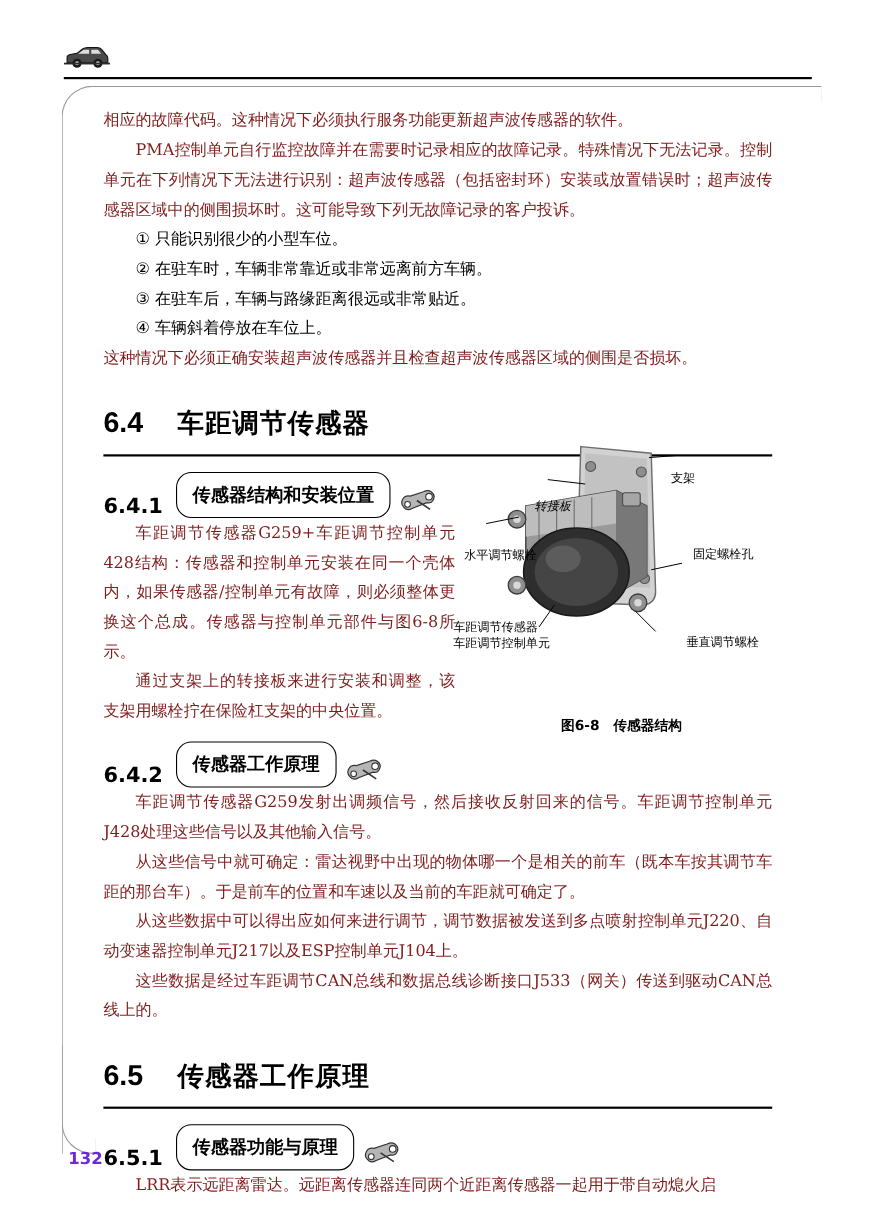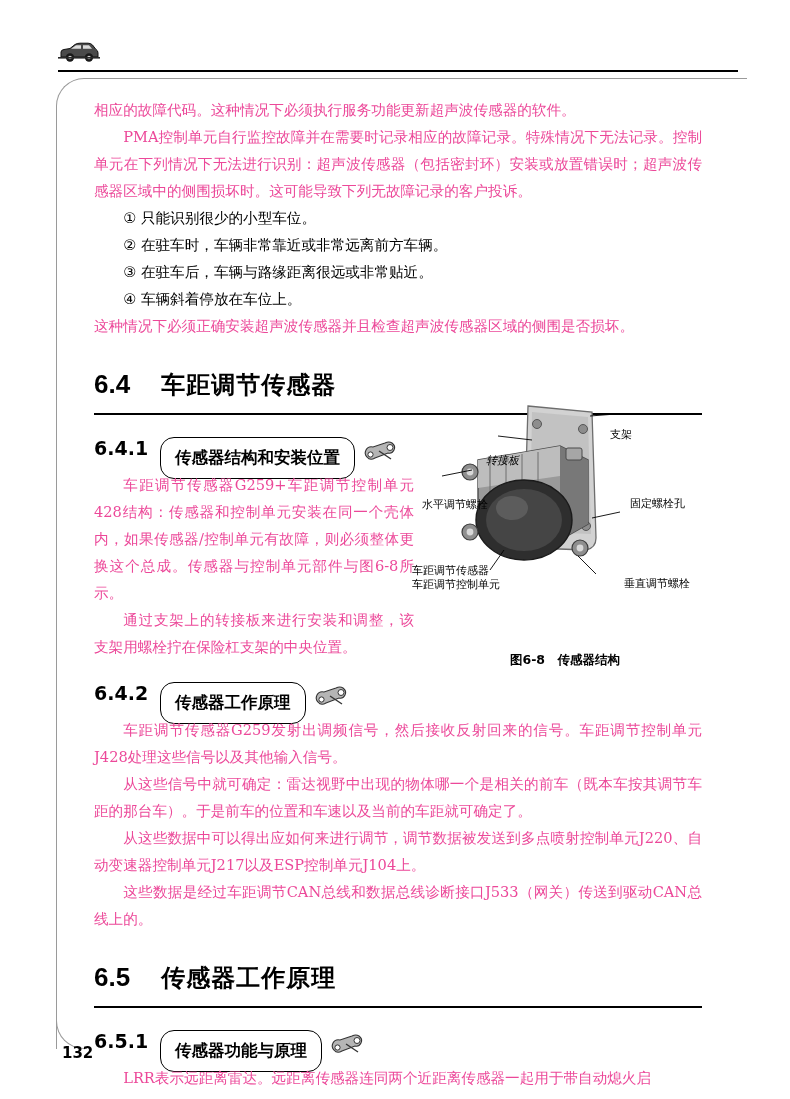--- a/index.html
+++ b/index.html
@@ -91,21 +91,21 @@
     left: 94px;
     top: 96px;
     width: 608px;
   }
   p.para {
     margin: 0 0 0 0;
     font-family: "DejaVu Serif", "Liberation Serif", serif;
     font-size: 14.6px;
     line-height: 27px;
     text-align: justify;
-    color: #ec4899;
+    color: #7f1d1d;
   }
   p.indent { text-indent: 2em; }
   .list-item {
     font-family: "DejaVu Serif", "Liberation Serif", serif;
     font-size: 14.6px;
     line-height: 27px;
     text-indent: 2em;
   }
 
   
@@ -133,21 +133,21 @@
     left: 0;
     right: 0;
     bottom: 0;
     height: 2px;
     background: #000;
   }
 
   .subsec {
     margin-top: 22px;
     display: flex;
-    align-items: flex-start;
+    align-items: flex-end;
     height: 34px;
   }
   .subsec-num {
     font-family: "DejaVu Sans", "Liberation Sans", sans-serif;
     font-size: 19px;
     font-weight: bold;
     margin-right: 12px;
   }
   .subsec-pill {
     display: inline-flex;
@@ -202,21 +202,21 @@
   }
 
   
   .page-num {
     position: absolute;
     left: 62px;
     top: 1044px;
     font-family: "DejaVu Sans", "Liberation Sans", sans-serif;
     font-size: 15px;
     font-weight: bold;
-    color: #000000;
+    color: #6d28d9;
   }
 
   .circ {
     font-family: "DejaVu Sans", "Liberation Sans", sans-serif;
   }
 </style>
 </head>
 <body>
 
 <div class="page">

